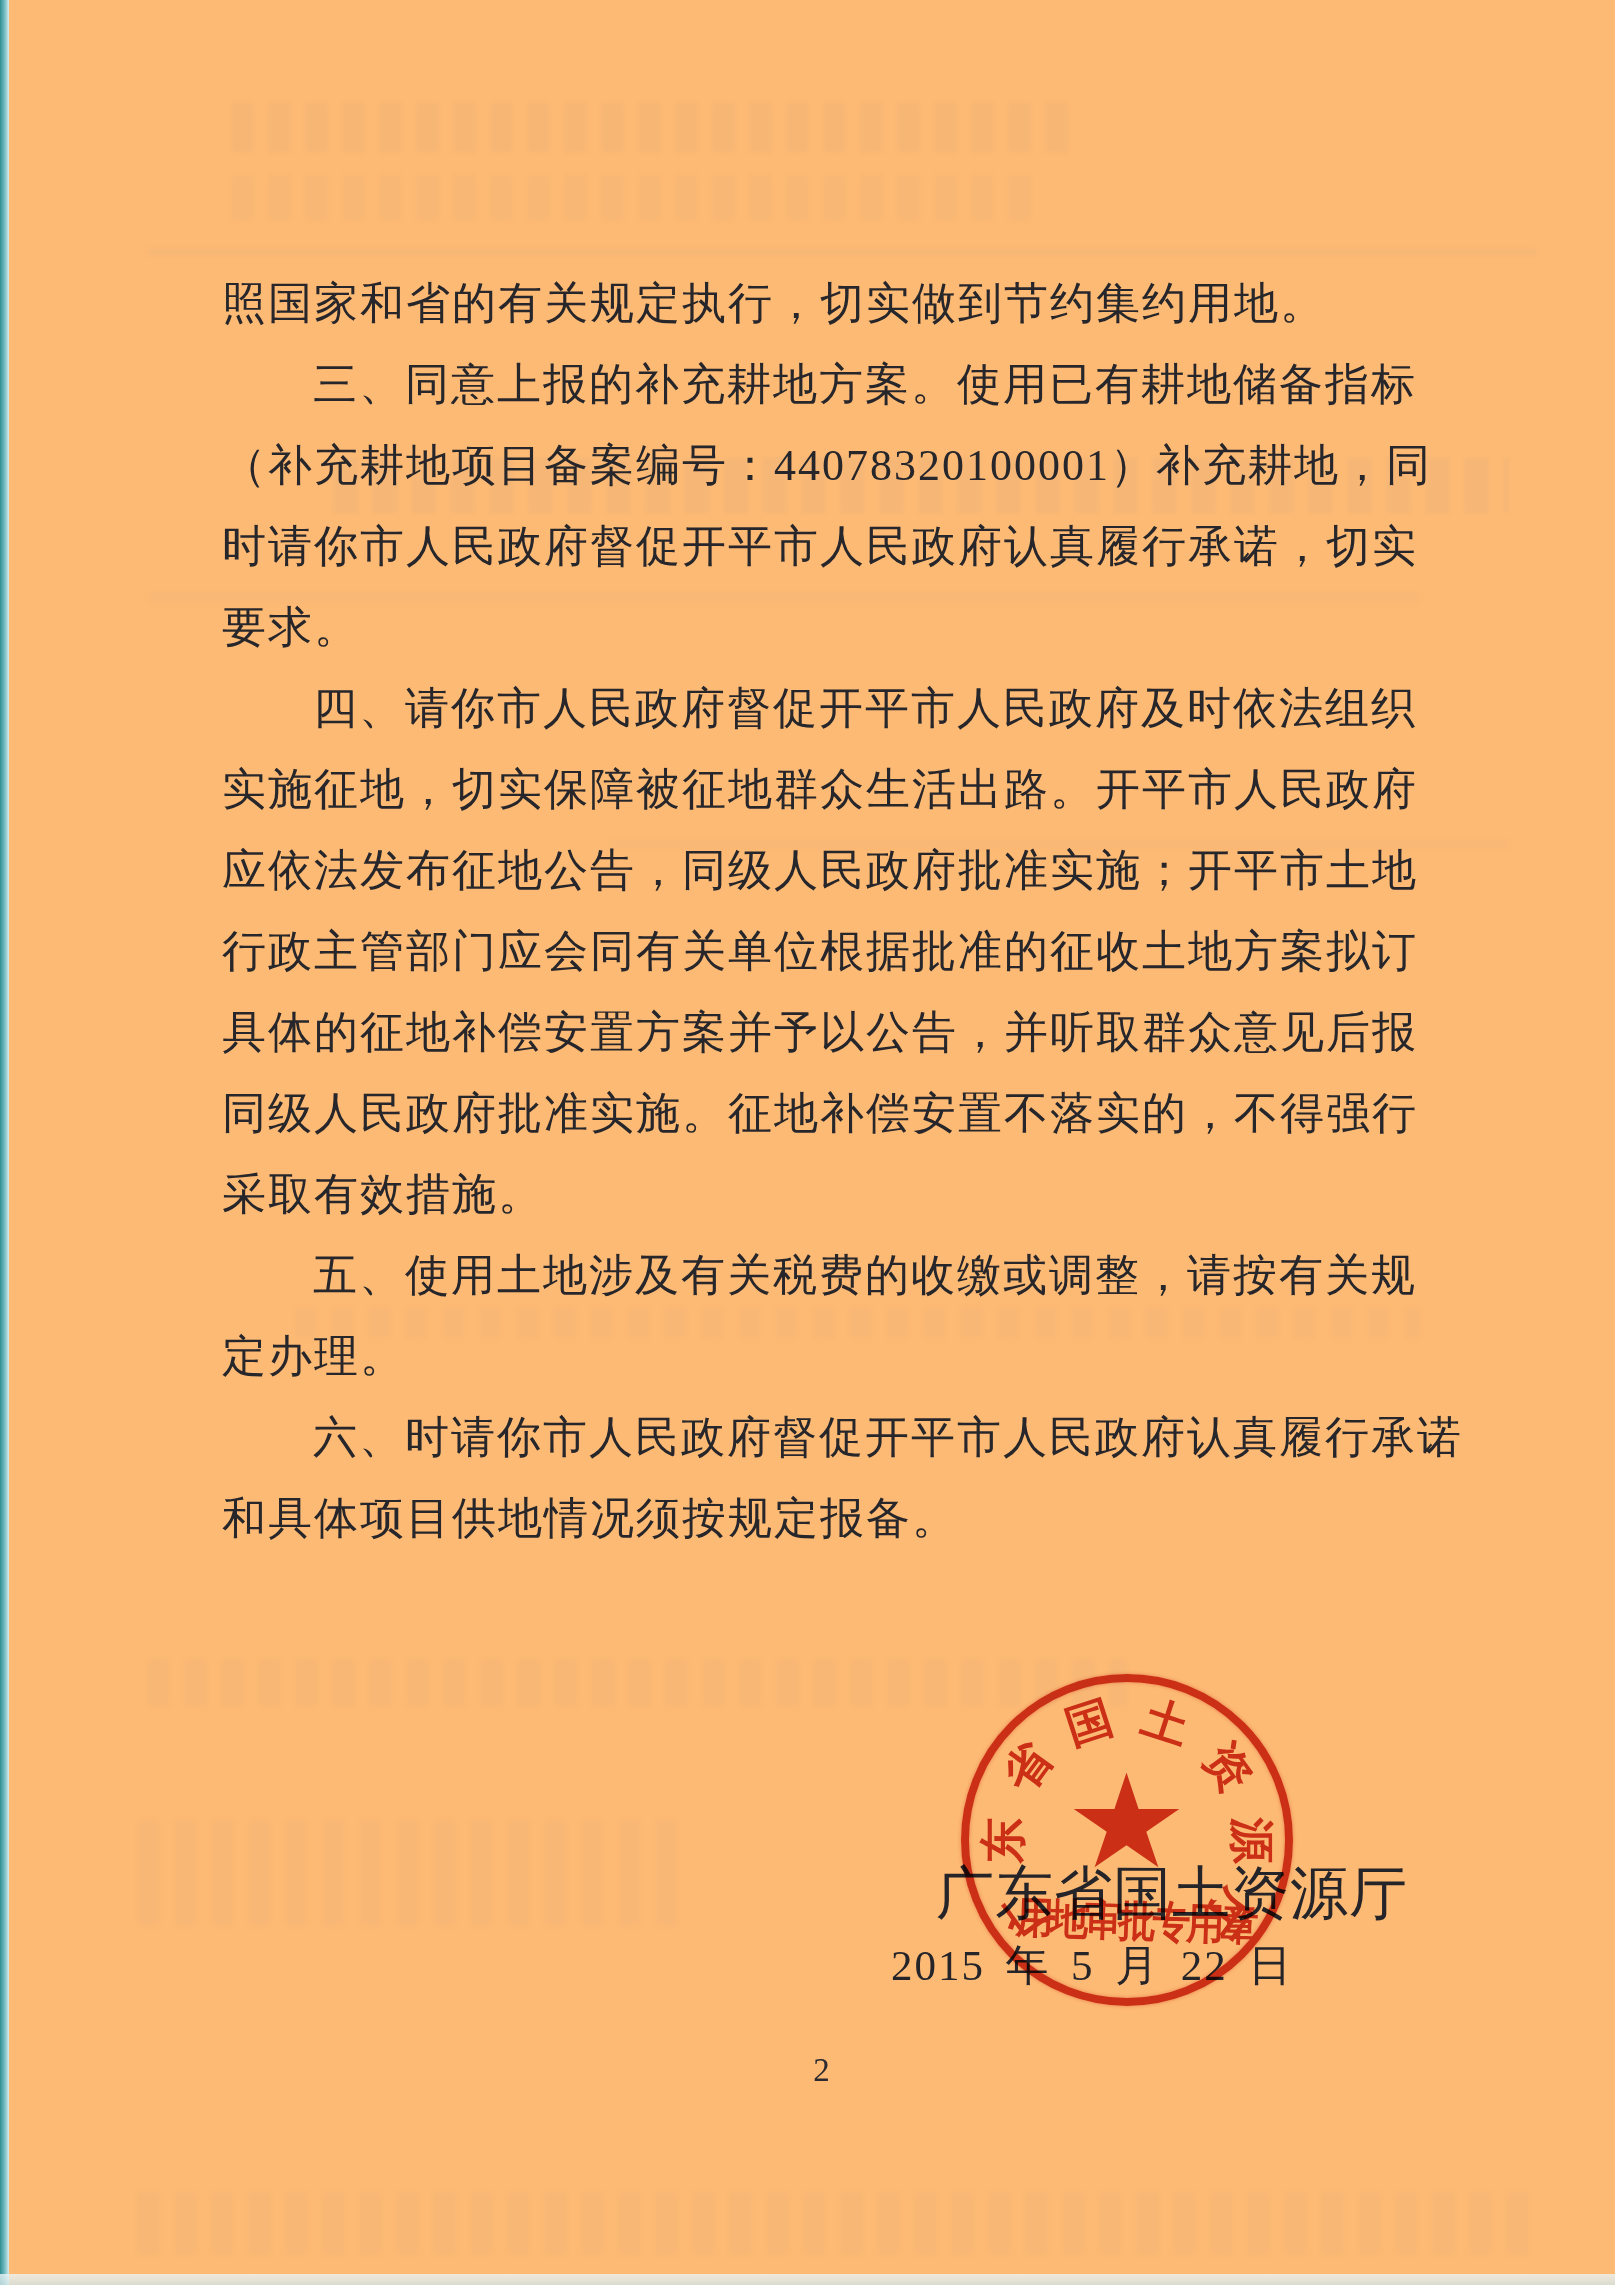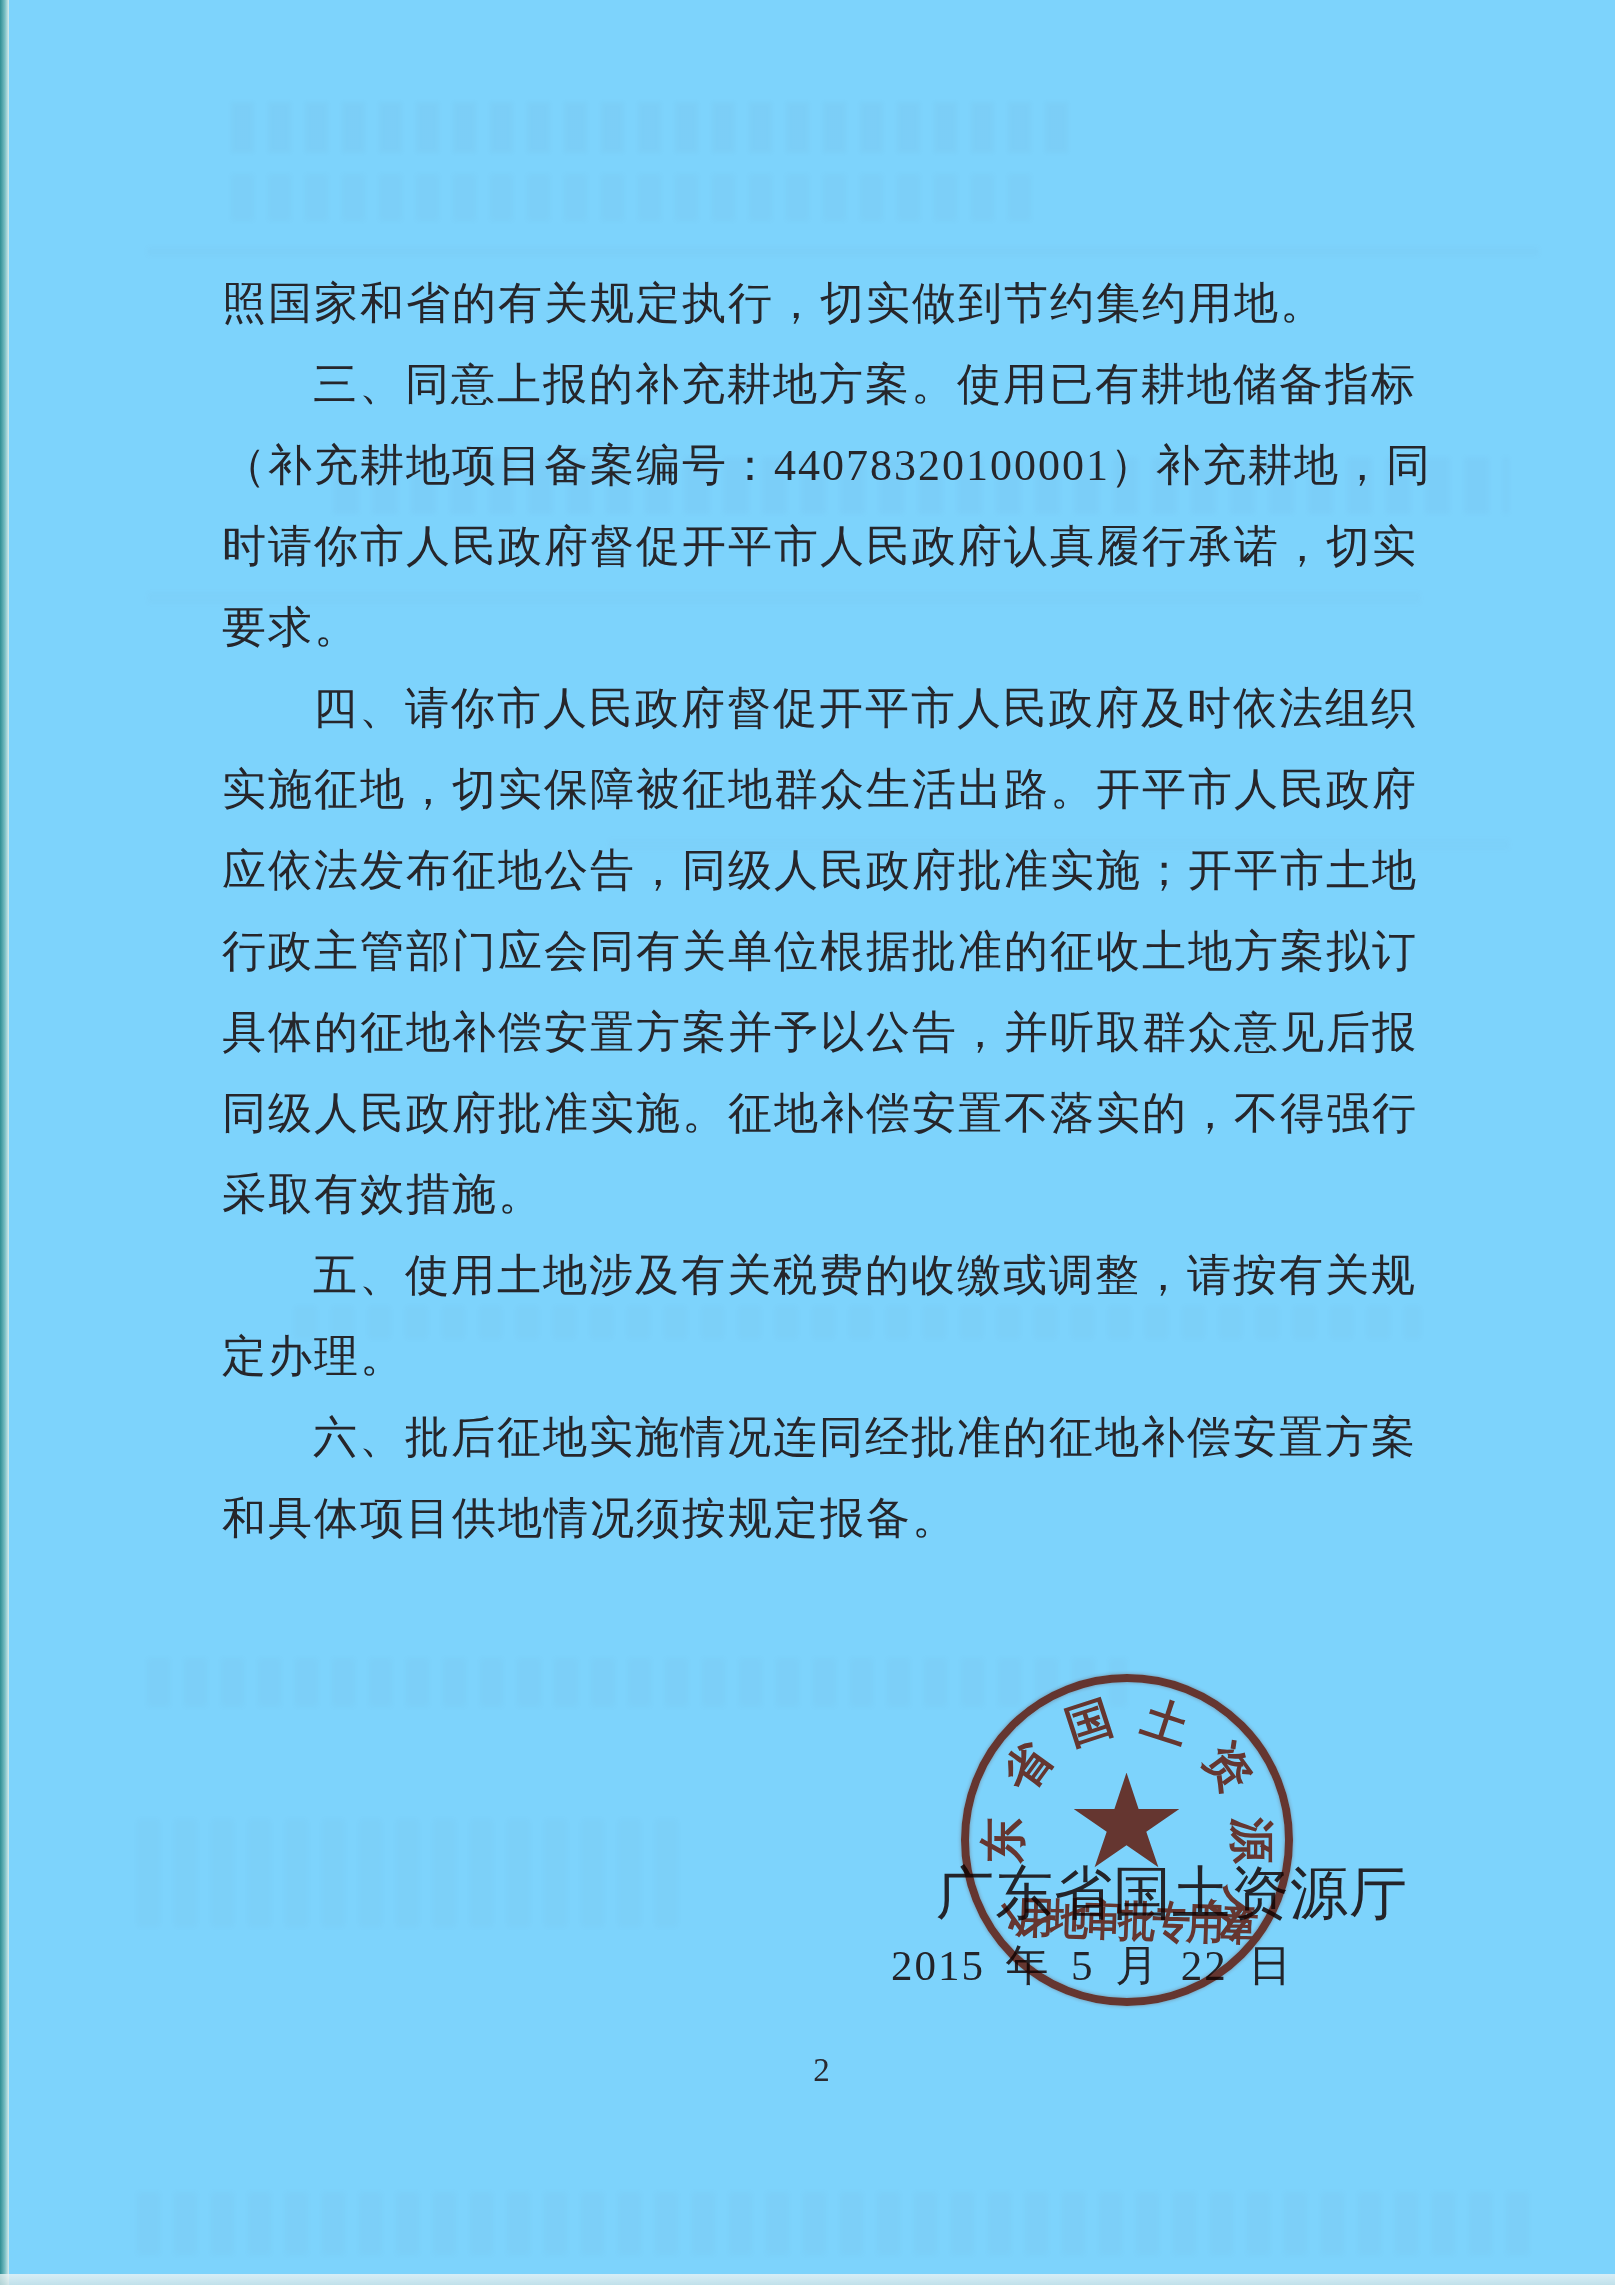--- a/index.html
+++ b/index.html
@@ -1,19 +1,19 @@
 <!DOCTYPE html>
 <html><head>
 <meta charset="utf-8">
 <style>
   html,body{margin:0;padding:0;background:#e8e8ea;}
   .page{
     position:relative;
     width:1615px;height:2286px;
-    background:#7dd3fc;
+    background:#fdba74;
     overflow:hidden;
     font-family:"Liberation Serif","DejaVu Serif",serif;
   }
   
   .edge-left{
     position:absolute;left:0;top:0;width:8.8px;height:2286px;
     background:linear-gradient(to right,#2e8d94,#79bfc4 55%,#d8edef);
   }
   .edge-bottom{
     position:absolute;left:0;top:2274px;width:1615px;height:11.8px;
@@ -108,21 +108,21 @@
     <div class="line">要求。</div>
     <div class="line indent">四、请你市人民政府督促开平市人民政府及时依法组织</div>
     <div class="line">实施征地，切实保障被征地群众生活出路。开平市人民政府</div>
     <div class="line">应依法发布征地公告，同级人民政府批准实施；开平市土地</div>
     <div class="line">行政主管部门应会同有关单位根据批准的征收土地方案拟订</div>
     <div class="line">具体的征地补偿安置方案并予以公告，并听取群众意见后报</div>
     <div class="line">同级人民政府批准实施。征地补偿安置不落实的，不得强行</div>
     <div class="line">采取有效措施。</div>
     <div class="line indent">五、使用土地涉及有关税费的收缴或调整，请按有关规</div>
     <div class="line">定办理。</div>
-    <div class="line indent">六、批后征地实施情况连同经批准的征地补偿安置方案</div>
+    <div class="line indent">六、时请你市人民政府督促开平市人民政府认真履行承诺</div>
     <div class="line">和具体项目供地情况须按规定报备。</div>
   </div>
 
   <div class="sig-issuer">广东省国土资源厅</div>
   <div class="sig-date">2015 年 5 月 22 日</div>
 
   <div class="seal">
     <div class="seal-ring"></div>
     <div class="seal-star"></div>
     <span class="arc" style="--a:-126deg">广</span>

